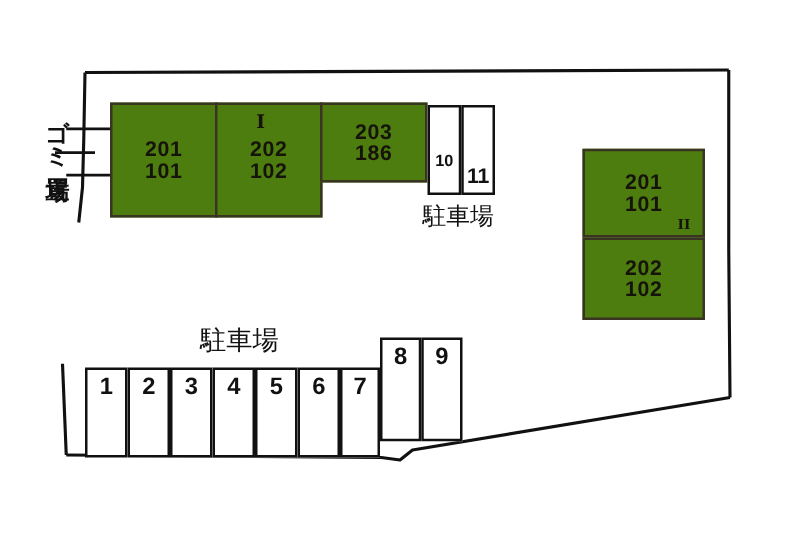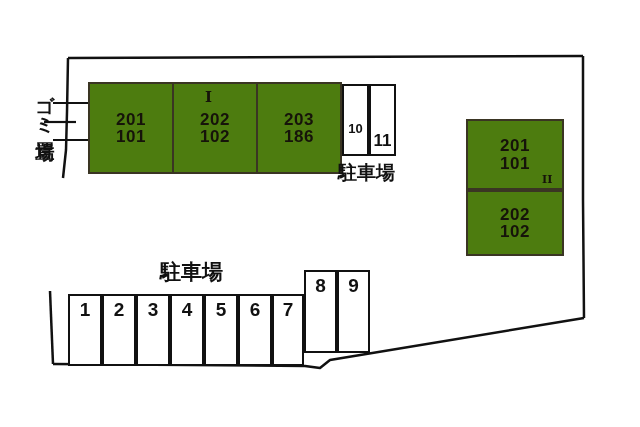--- a/index.html
+++ b/index.html
@@ -58,21 +58,21 @@
     font-weight: bold;
     color: #111111;
     line-height: 1;
     margin-top: 4px;
   }
 
   
   .jp-label {
     position: absolute;
     font-family: "DejaVu Sans", "Liberation Sans", sans-serif;
-    font-weight: bold;
+    font-weight: normal;
     color: #111111;
     white-space: nowrap;
     text-align: right;
   }
   .jp-vertical {
     position: absolute;
     font-family: "DejaVu Sans", "Liberation Sans", sans-serif;
     font-weight: bold;
     color: #111111;
     writing-mode: vertical-rl;
@@ -119,21 +119,21 @@
       </div>
     </div>
 
     <div class="bldg-unit" style="left:172px; top:82px; width:86px; height:92px;">
       <div class="unit-label">
         <span class="ln">202</span>
         <span class="ln">102</span>
       </div>
     </div>
 
-    <div class="bldg-unit" style="left:256px; top:82px; width:86px; height:92px;">
+    <div class="bldg-unit" style="left:256px; top:82px; width:86px; height:64px;">
       <div class="unit-label">
         <span class="ln">203</span>
         <span class="ln">186</span>
       </div>
     </div>
 
     <div class="roman-label" style="left:205px; top:88px; font-size:15px;">I</div>
   </div>
 
   <div>

